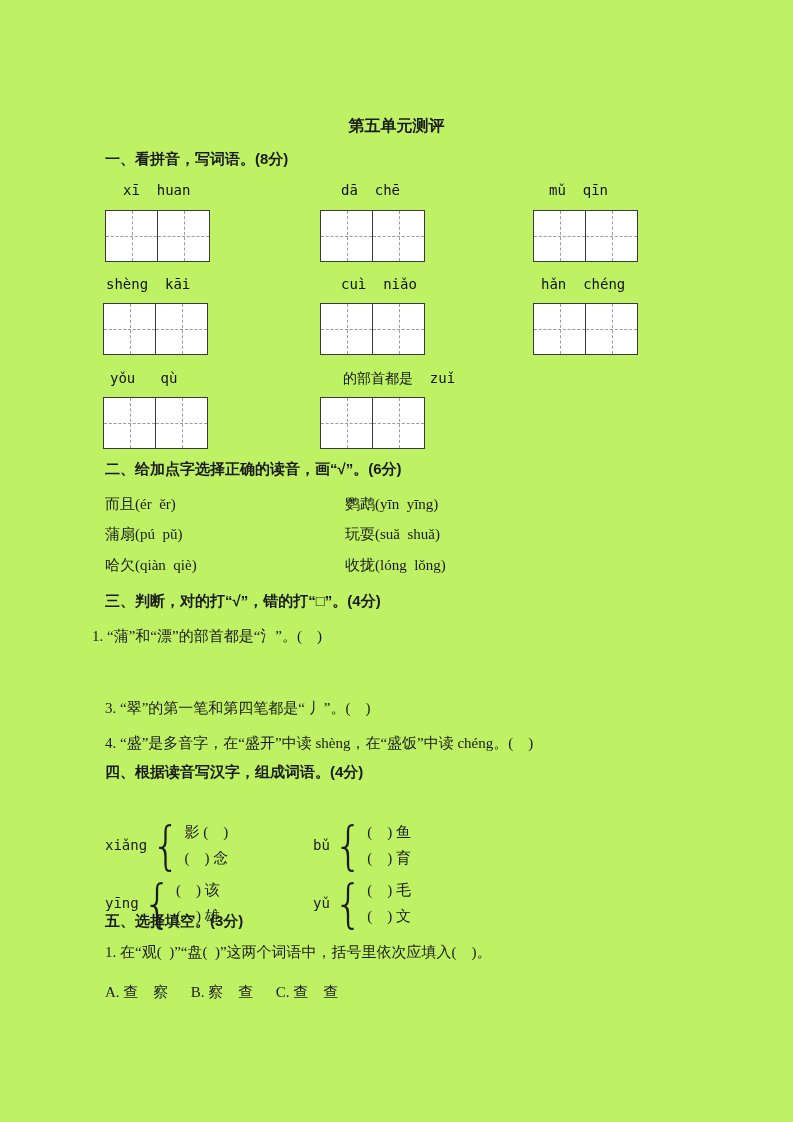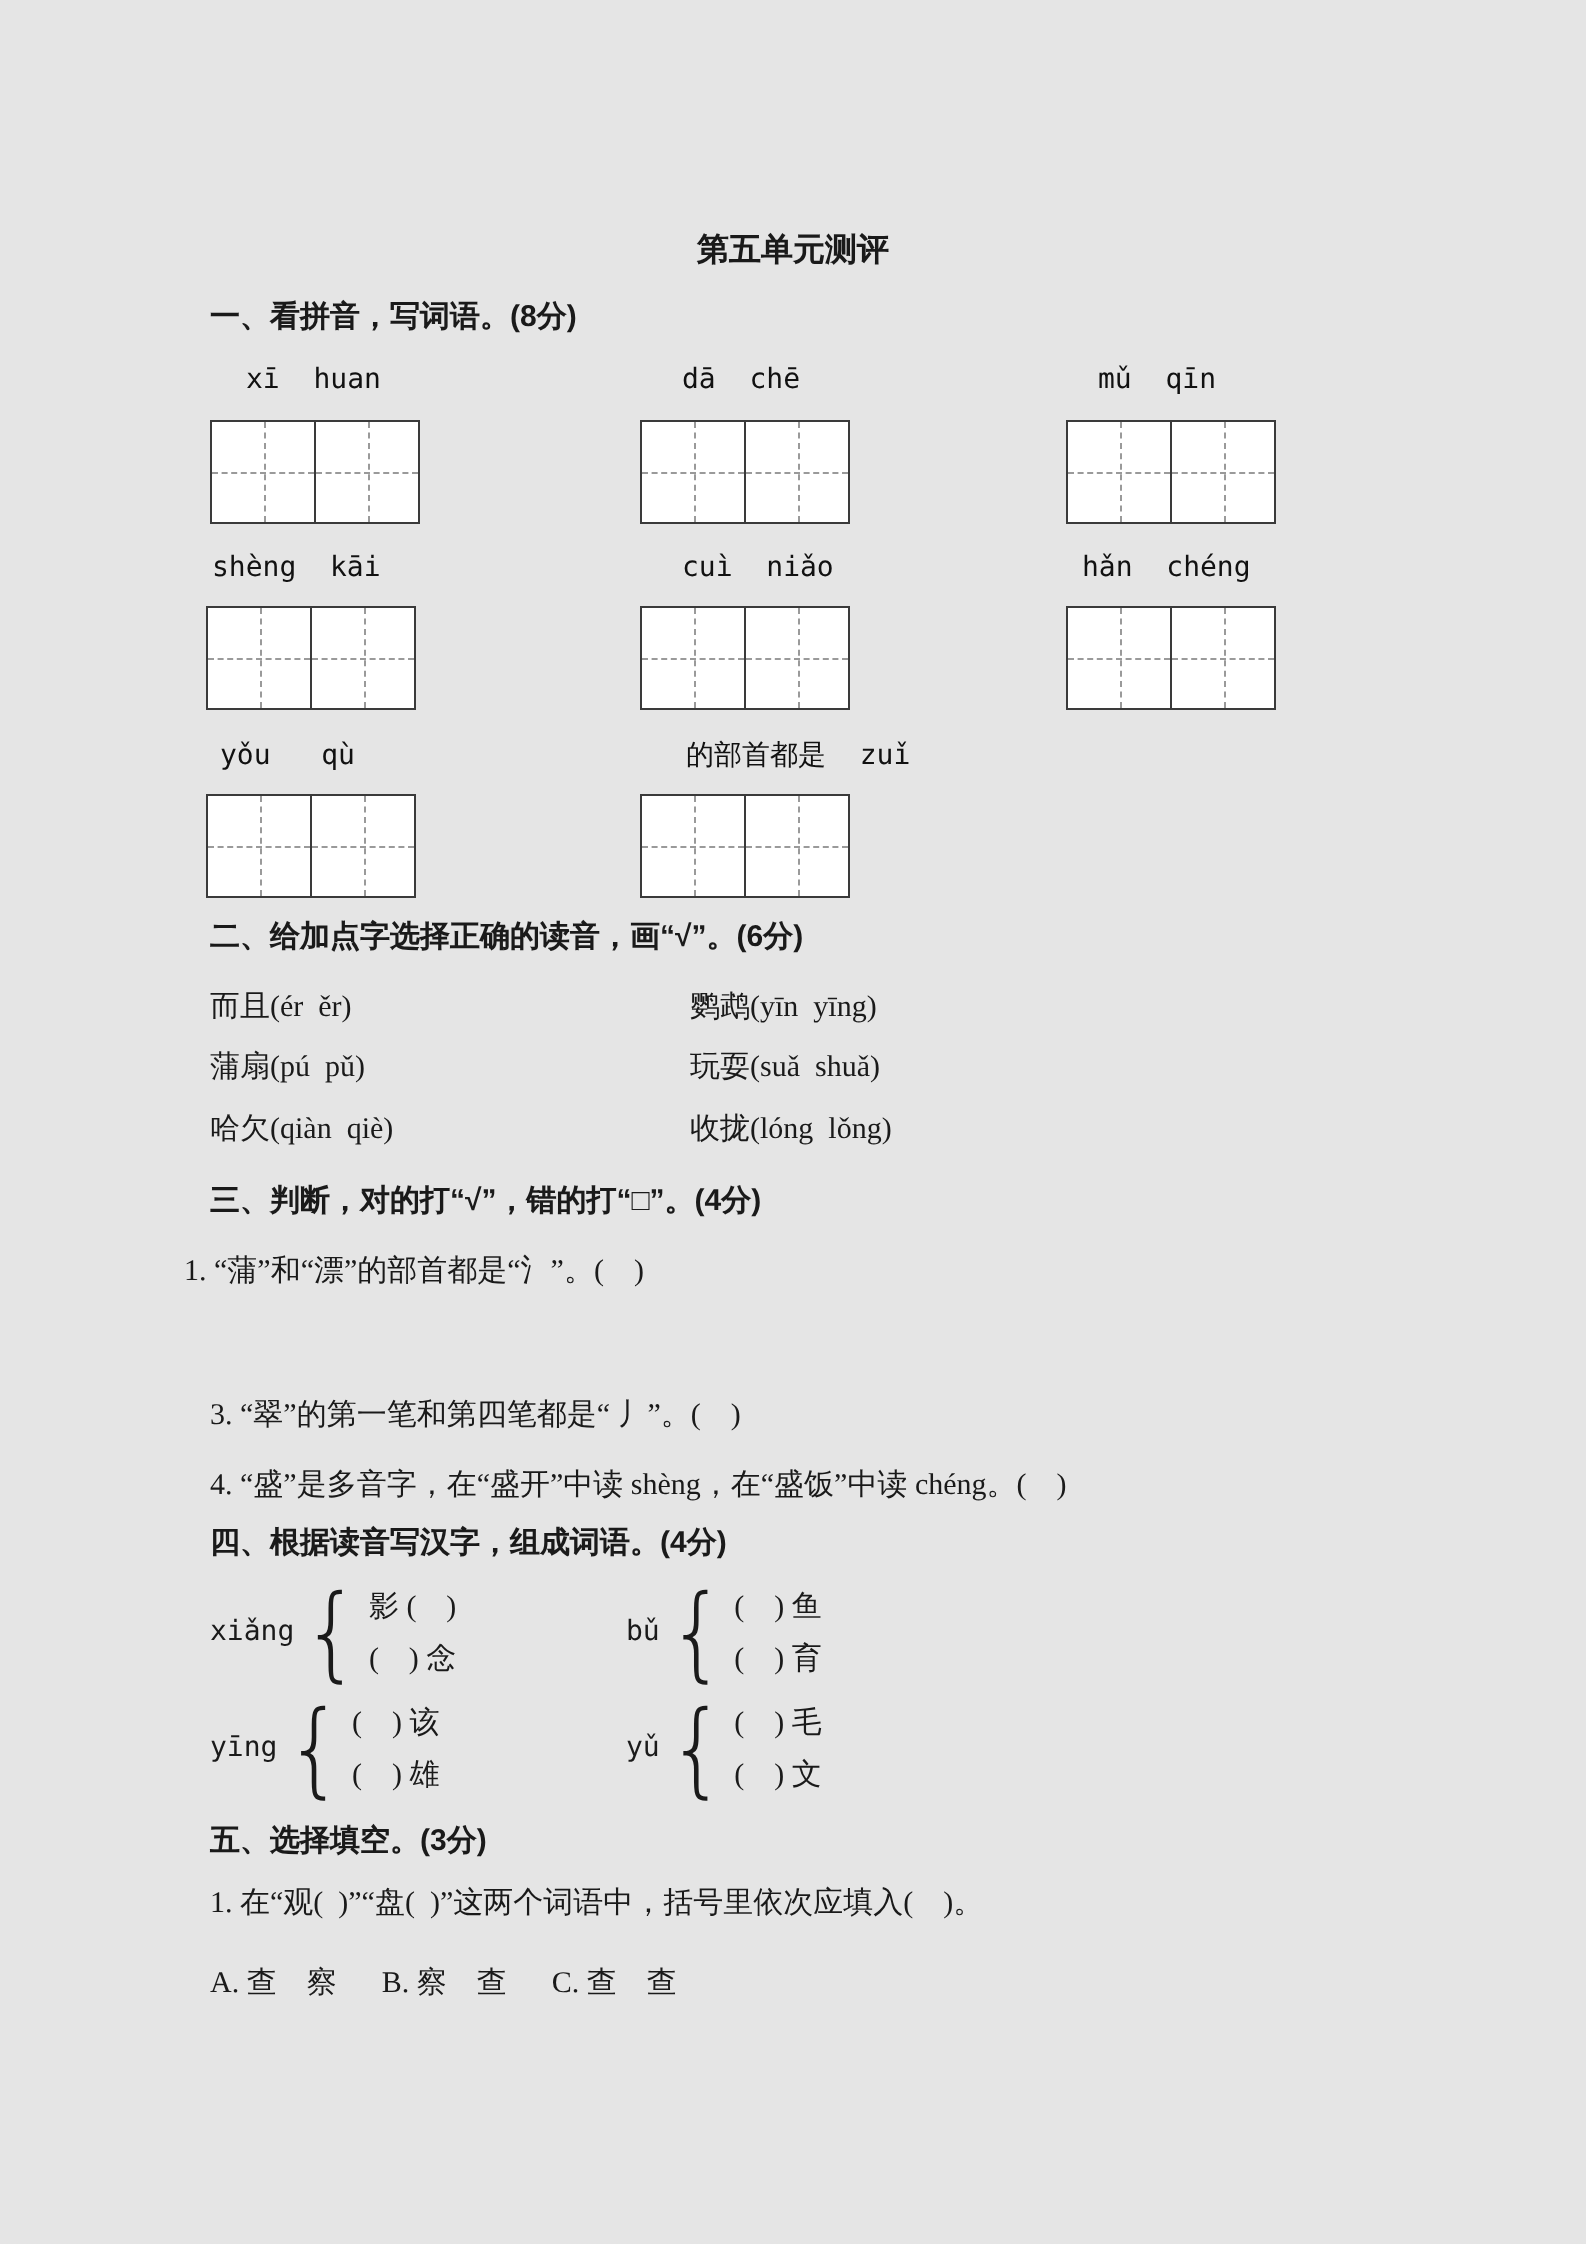--- a/index.html
+++ b/index.html
@@ -1,38 +1,38 @@
 <!DOCTYPE html>
 <html><head>
 <meta charset="utf-8">
 <style>
   html,body{margin:0;padding:0;background:#ffffff;}
   .page{
     position:relative;
     width:793px;
     height:1122px;
-    background:#e5e5e5;
+    background:#bef264;
     color:#1a1a1a;
     font-family:"Liberation Serif","DejaVu Serif",serif;
     font-size:15px;
     overflow:hidden;
   }
   .abs{position:absolute;white-space:pre;line-height:1.25;}
   .title{font-weight:bold;font-size:16px;font-family:"Liberation Sans","DejaVu Sans",sans-serif;}
   .hdr{font-weight:bold;font-family:"Liberation Sans","DejaVu Sans",sans-serif;font-size:15px;}
   .pinyin{font-family:"DejaVu Sans Mono",monospace;font-size:14px;color:#111;}
   .body-line{font-size:15px;}
   
   .grid{position:absolute;display:flex;border:1px solid #3a3a3a;background:#fff;}
   .gcell{width:51px;height:50px;position:relative;border-left:1px solid #3a3a3a;}
   .gcell:first-child{border-left:none;}
   .gcell::before{content:"";position:absolute;left:50%;top:0;bottom:0;border-left:1px dashed #9a9a9a;}
   .gcell::after{content:"";position:absolute;top:50%;left:0;right:0;border-top:1px dashed #9a9a9a;}
   
-  .group{position:absolute;display:flex;align-items:center;}
+  .group{position:absolute;display:flex;align-items:center;margin-top:29px;}
   .gp-pinyin{font-family:"DejaVu Sans Mono",monospace;font-size:14px;margin-right:2px;}
   .brace{font-size:46px;font-weight:300;line-height:52px;transform:scaleY(1.12);font-family:"DejaVu Sans",sans-serif;margin:0 4px 0 2px;}
   .glines{display:flex;flex-direction:column;gap:7px;font-size:15px;white-space:pre;}
 </style>
 </head>
 <body>
 
 <div class="page">
 
   <div class="abs title" style="left:0px;right:0px;top:116px;text-align:center;">第五单元测评</div>

